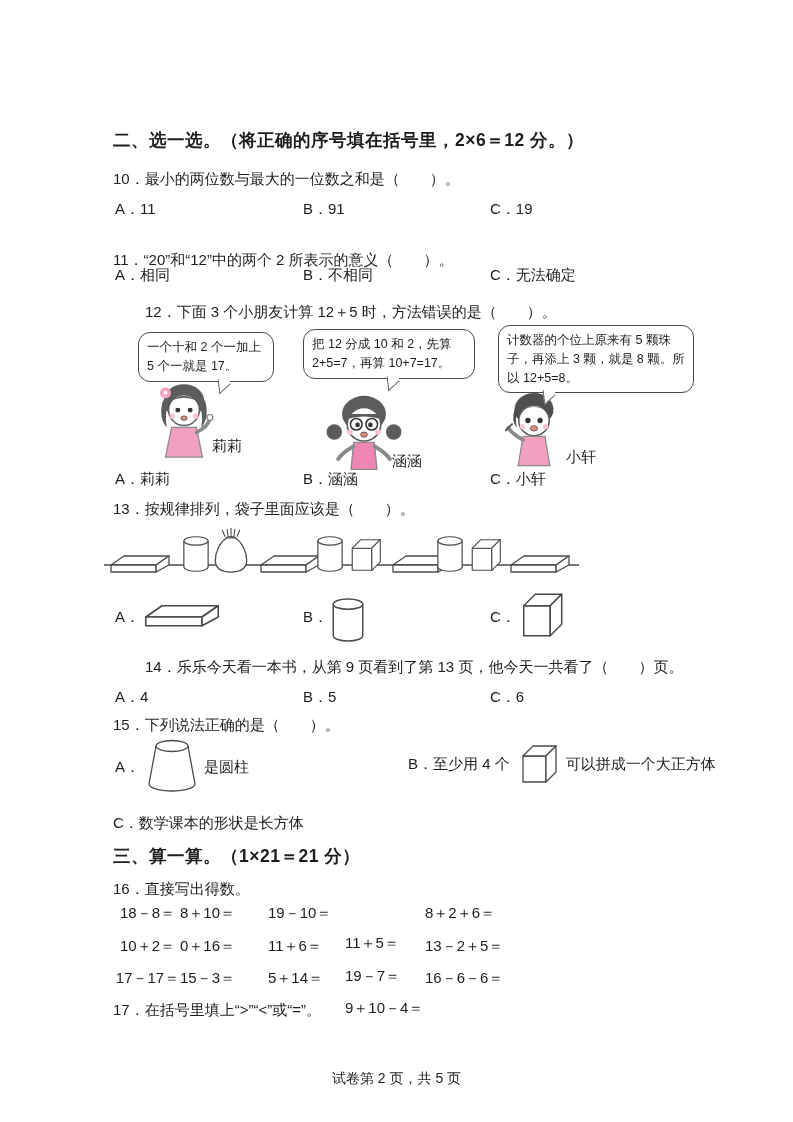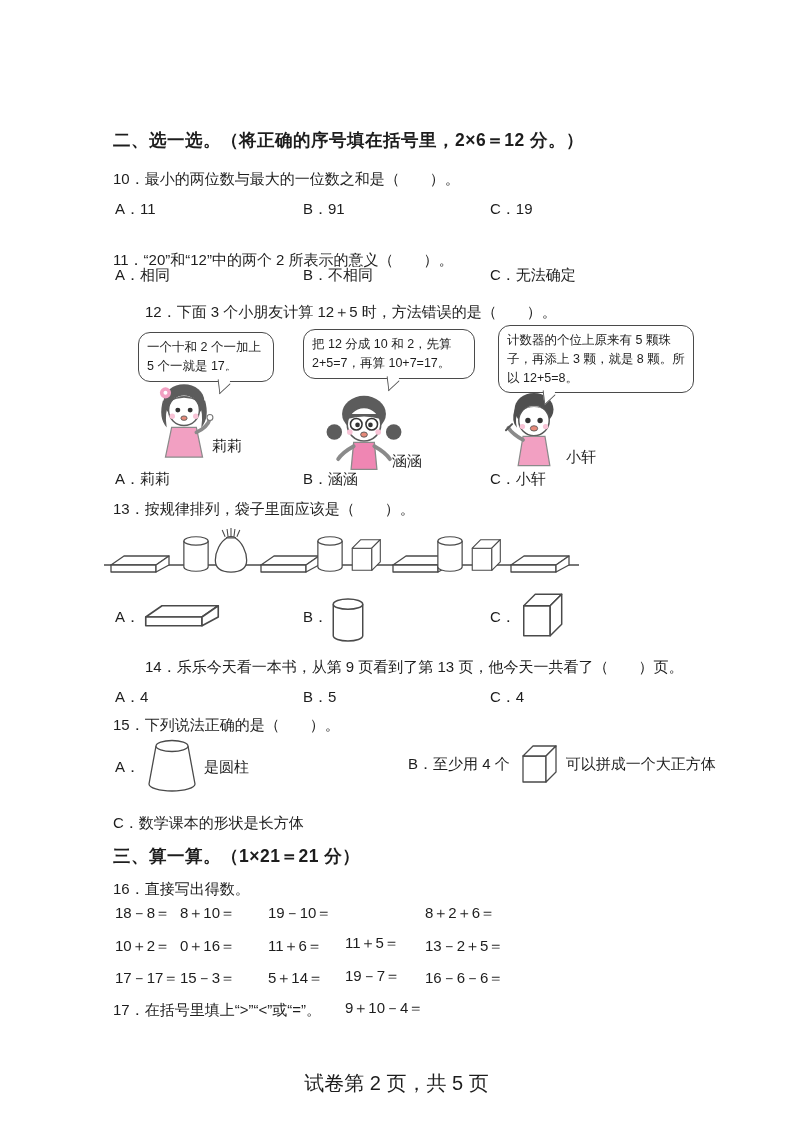--- a/index.html
+++ b/index.html
@@ -24,22 +24,22 @@
     content:"";position:absolute;bottom:-8px;width:13px;height:13px;background:#fff;
     border-right:1.4px solid #4a4a4a;border-bottom:1.4px solid #4a4a4a;
     transform:rotate(65deg) skew(18deg,18deg);
   }
   .tail-a::after{left:58%;} .tail-b::after{left:48%;} .tail-c::after{left:22%;}
   .kid{position:absolute;z-index:1;}
   .kid-name{position:absolute;font-size:15px;}
   .shape-abs{position:absolute;}
   .calc-row{display:flex;font-size:15px;}
   .calc-row span{display:inline-block;white-space:nowrap;}
-  .c1{width:65px;} .c2{width:88px;} .c3{width:77px;} .c4{width:80px;margin-top:30px;}
-  .footer{position:absolute;left:0;width:793px;text-align:center;font-size:20px;}
+  .c1{width:65px;text-align:center;} .c2{width:88px;} .c3{width:77px;} .c4{width:80px;margin-top:30px;}
+  .footer{position:absolute;left:0;width:793px;text-align:center;font-size:14px;}
   .q15b{display:flex;align-items:center;gap:8px;position:absolute;left:408px;top:742px;font-size:15px;white-space:nowrap;}
   .q15a-wrap{position:absolute;left:115px;top:738px;display:flex;align-items:center;gap:6px;font-size:15px;}
 </style>
 </head>
 <body>
 
 <svg width="0" height="0" style="position:absolute" aria-hidden="true">
   <defs>
     <symbol id="sym-slab" viewBox="0 0 64 24">
       <path d="M3,12 L16,3 L61,3 L48,12 Z" fill="#fff" stroke="#4a4a4a" stroke-width="1.3" stroke-linejoin="round"></path>
@@ -179,21 +179,21 @@
     <span style="position:absolute;left:490px;top:20px;font-size:15px;">C．</span>
     <svg style="position:absolute;left:518px;top:2px;" width="46" height="50" viewBox="0 0 40 42">
         <use href="#sym-cube" width="40" height="42"></use>
       </svg>
   </div>
 
   <div class="row t" style="top:658px;margin-left:32px;">14．乐乐今天看一本书，从第 9 页看到了第 13 页，他今天一共看了（　　）页。</div>
   <div class="row opts" style="top:688px;">
     <span class="col-a">A．4</span>
     <span class="col-b">B．5</span>
-    <span class="col-c">C．4</span>
+    <span class="col-c">C．6</span>
   </div>
 
   <div class="row t" style="top:716px;">15．下列说法正确的是（　　）。</div>
   <div class="q15a-wrap">
     <span>A．</span>
     <svg width="52" height="58" viewBox="0 0 52 58">
         <use href="#sym-cone" width="52" height="58"></use>
       </svg>
     <span>是圆柱</span>
   </div>

